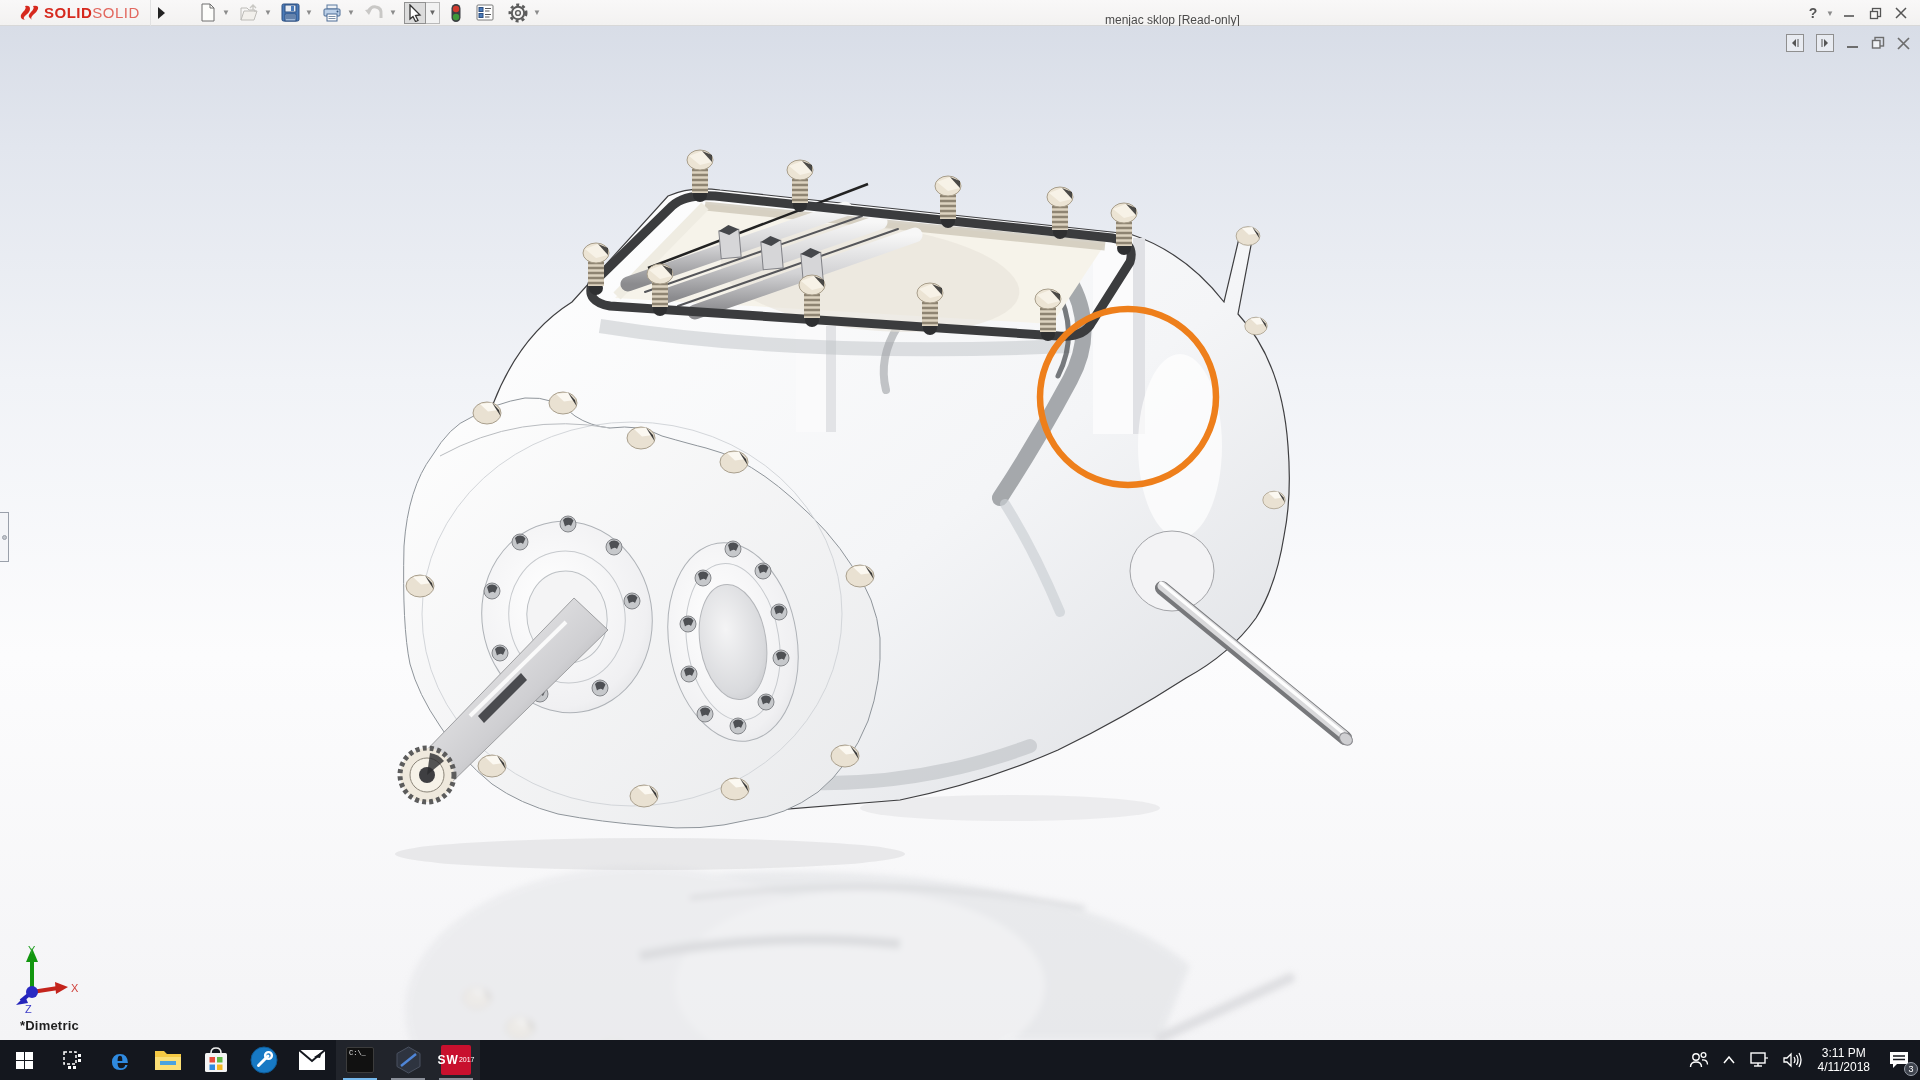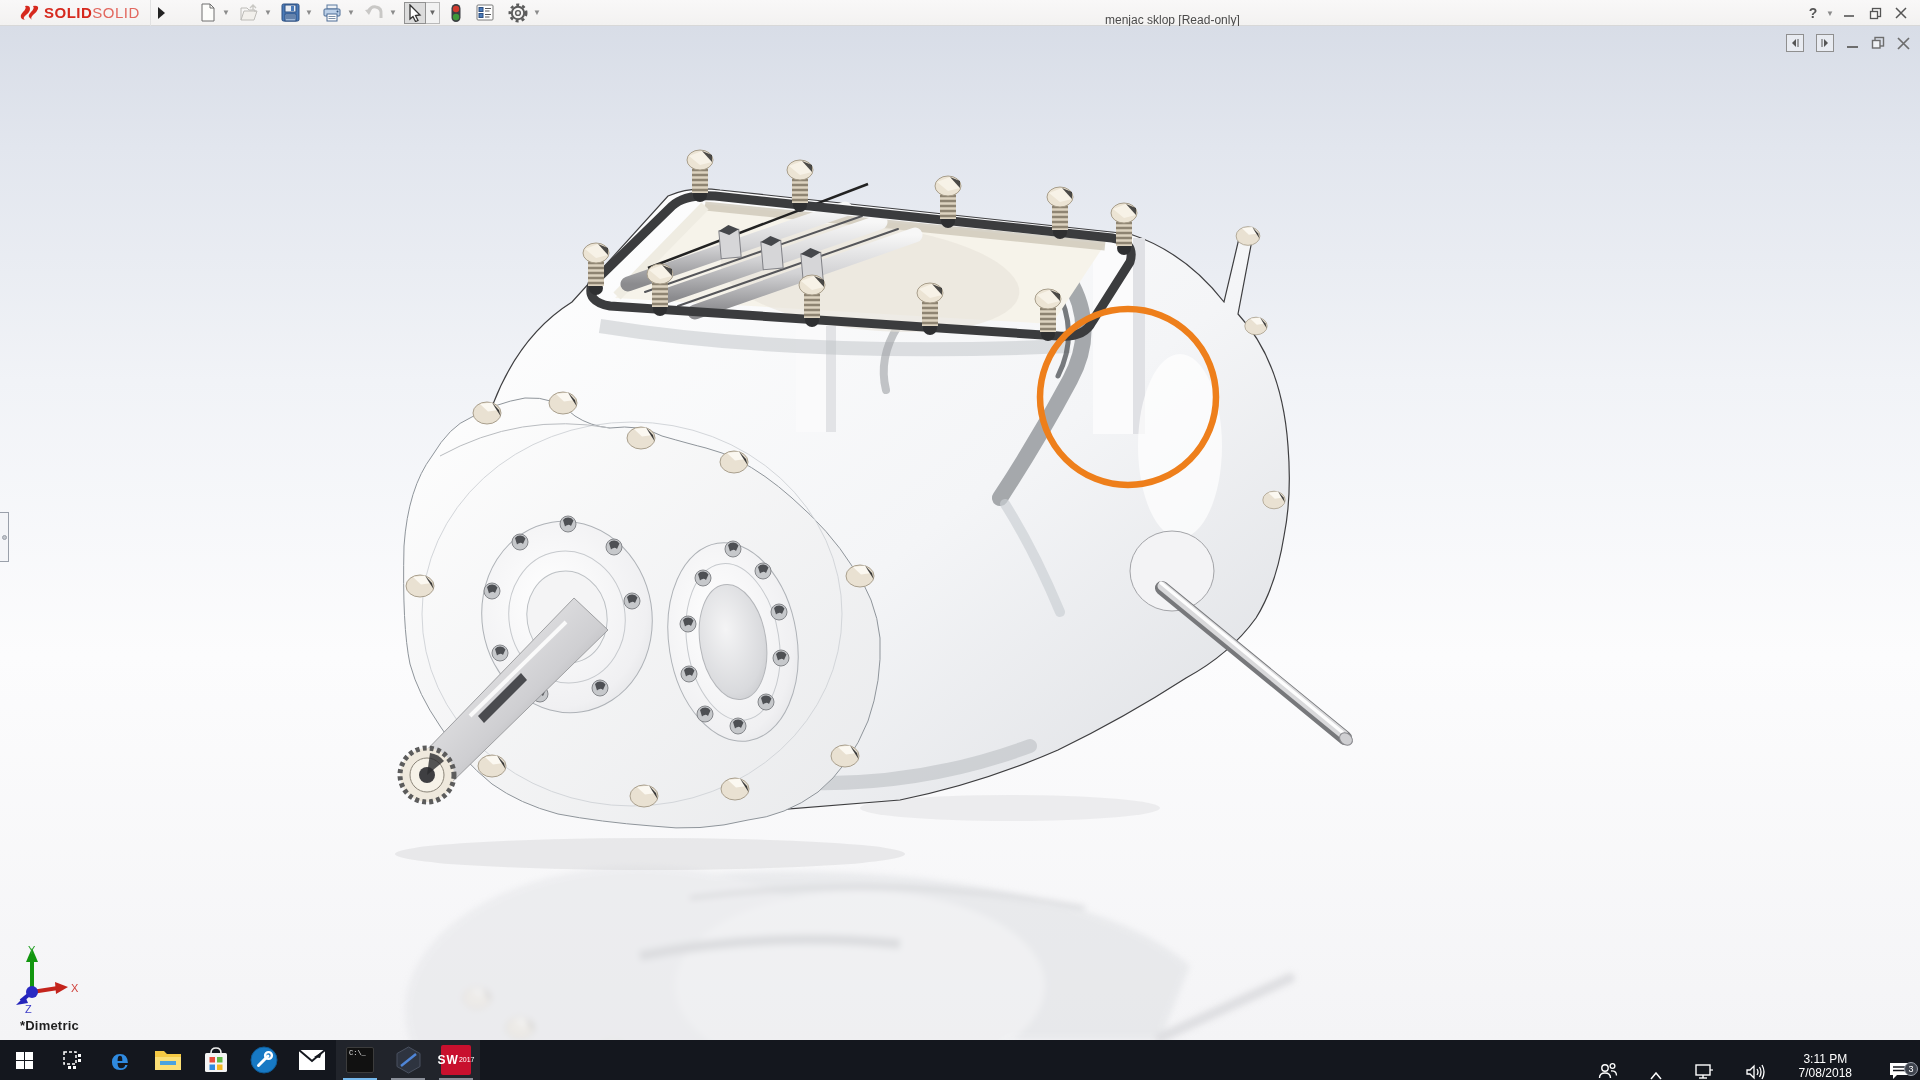--- a/index.html
+++ b/index.html
@@ -38,21 +38,21 @@
   #start-btn { width:48px; display:flex; align-items:center; justify-content:center; }
   #search-box { width:342px; background:#f0f1f2; display:flex; align-items:center; border:1px solid #50555e; }
   #search-box .cortana { width:22px; height:22px; border:3px solid #2b2b2b; border-radius:50%; margin:0 12px 0 12px; }
   #search-box input { flex:1; border:none; outline:none; background:transparent; font-size:15px; color:#3a3a3a; font-family:"Liberation Sans",sans-serif; }
   #search-box input::placeholder { color:#5a5a5a; opacity:1; }
   #search-box .mic { margin:0 10px; }
   .tb-app { width:48px; display:flex; align-items:center; justify-content:center; position:relative; }
   .tb-app.running { background:rgba(255,255,255,.06); }
   .tb-app .underline { position:absolute; bottom:0; left:7px; right:7px; height:2px; }
   #tray { margin-left:auto; display:flex; align-items:center; }
-  .tray-item { display:flex; align-items:flex-end; justify-content:center; height:40px; padding:0 7px;margin-left:18px; }
+  .tray-item { display:flex; align-items:center; justify-content:center; height:40px; padding:0 7px; }
   #clock { text-align:center; font-size:12px; line-height:14px; padding:0 8px; }
   .sw-tile { width:30px; height:30px; background:#c8102e; border-radius:2px; color:#fff; display:flex; align-items:center; justify-content:center; }
   .sw-tile .sw-top { font-size:12px; font-weight:bold; line-height:12px; letter-spacing:1px; }
   .sw-tile .sw-year { font-size:7px; line-height:8px; }
   .cmd-tile { width:28px; height:26px; background:#111; border:1px solid #3c3c3c; border-radius:2px; color:#e8e8e8; font-family:"Liberation Mono",monospace; font-size:7px; padding:2px; line-height:7px; }
   .badge { position:absolute; right:2px; bottom:4px; width:14px; height:14px; border-radius:50%; background:#3e434d; border:1px solid #9aa0aa; color:#fff; font-size:9px; display:flex; align-items:center; justify-content:center; }
 </style>
 </head>
 <body>
 
@@ -547,21 +547,21 @@
     </span>
     <span class="tray-item">
       <svg width="20" height="16" viewBox="0 0 20 16">
         <path d="M1 6 H4 L8 2 V14 L4 10 H1 Z" fill="none" stroke="#fff" stroke-width="1.3"></path>
         <path d="M11 5 Q13 8 11 11 M13.5 3 Q16.5 8 13.5 13 M16 1 Q20 8 16 15" fill="none" stroke="#fff" stroke-width="1.3"></path>
       </svg>
     </span>
     <span class="tray-item" id="clock">
       <span>
         <div>3:11 PM</div>
-        <div>7/08/2018</div>
+        <div>4/11/2018</div>
       </span>
     </span>
     <span class="tray-item" style="position:relative;width:42px">
       <svg width="20" height="18" viewBox="0 0 20 18">
         <path d="M1 1 H19 V13 H8 L4 17 V13 H1 Z" fill="#fff"></path>
         <path d="M4 5 H16 M4 8.5 H16" stroke="#14171e" stroke-width="1.4"></path>
       </svg>
       <span class="badge">3</span>
     </span>
   </div>

